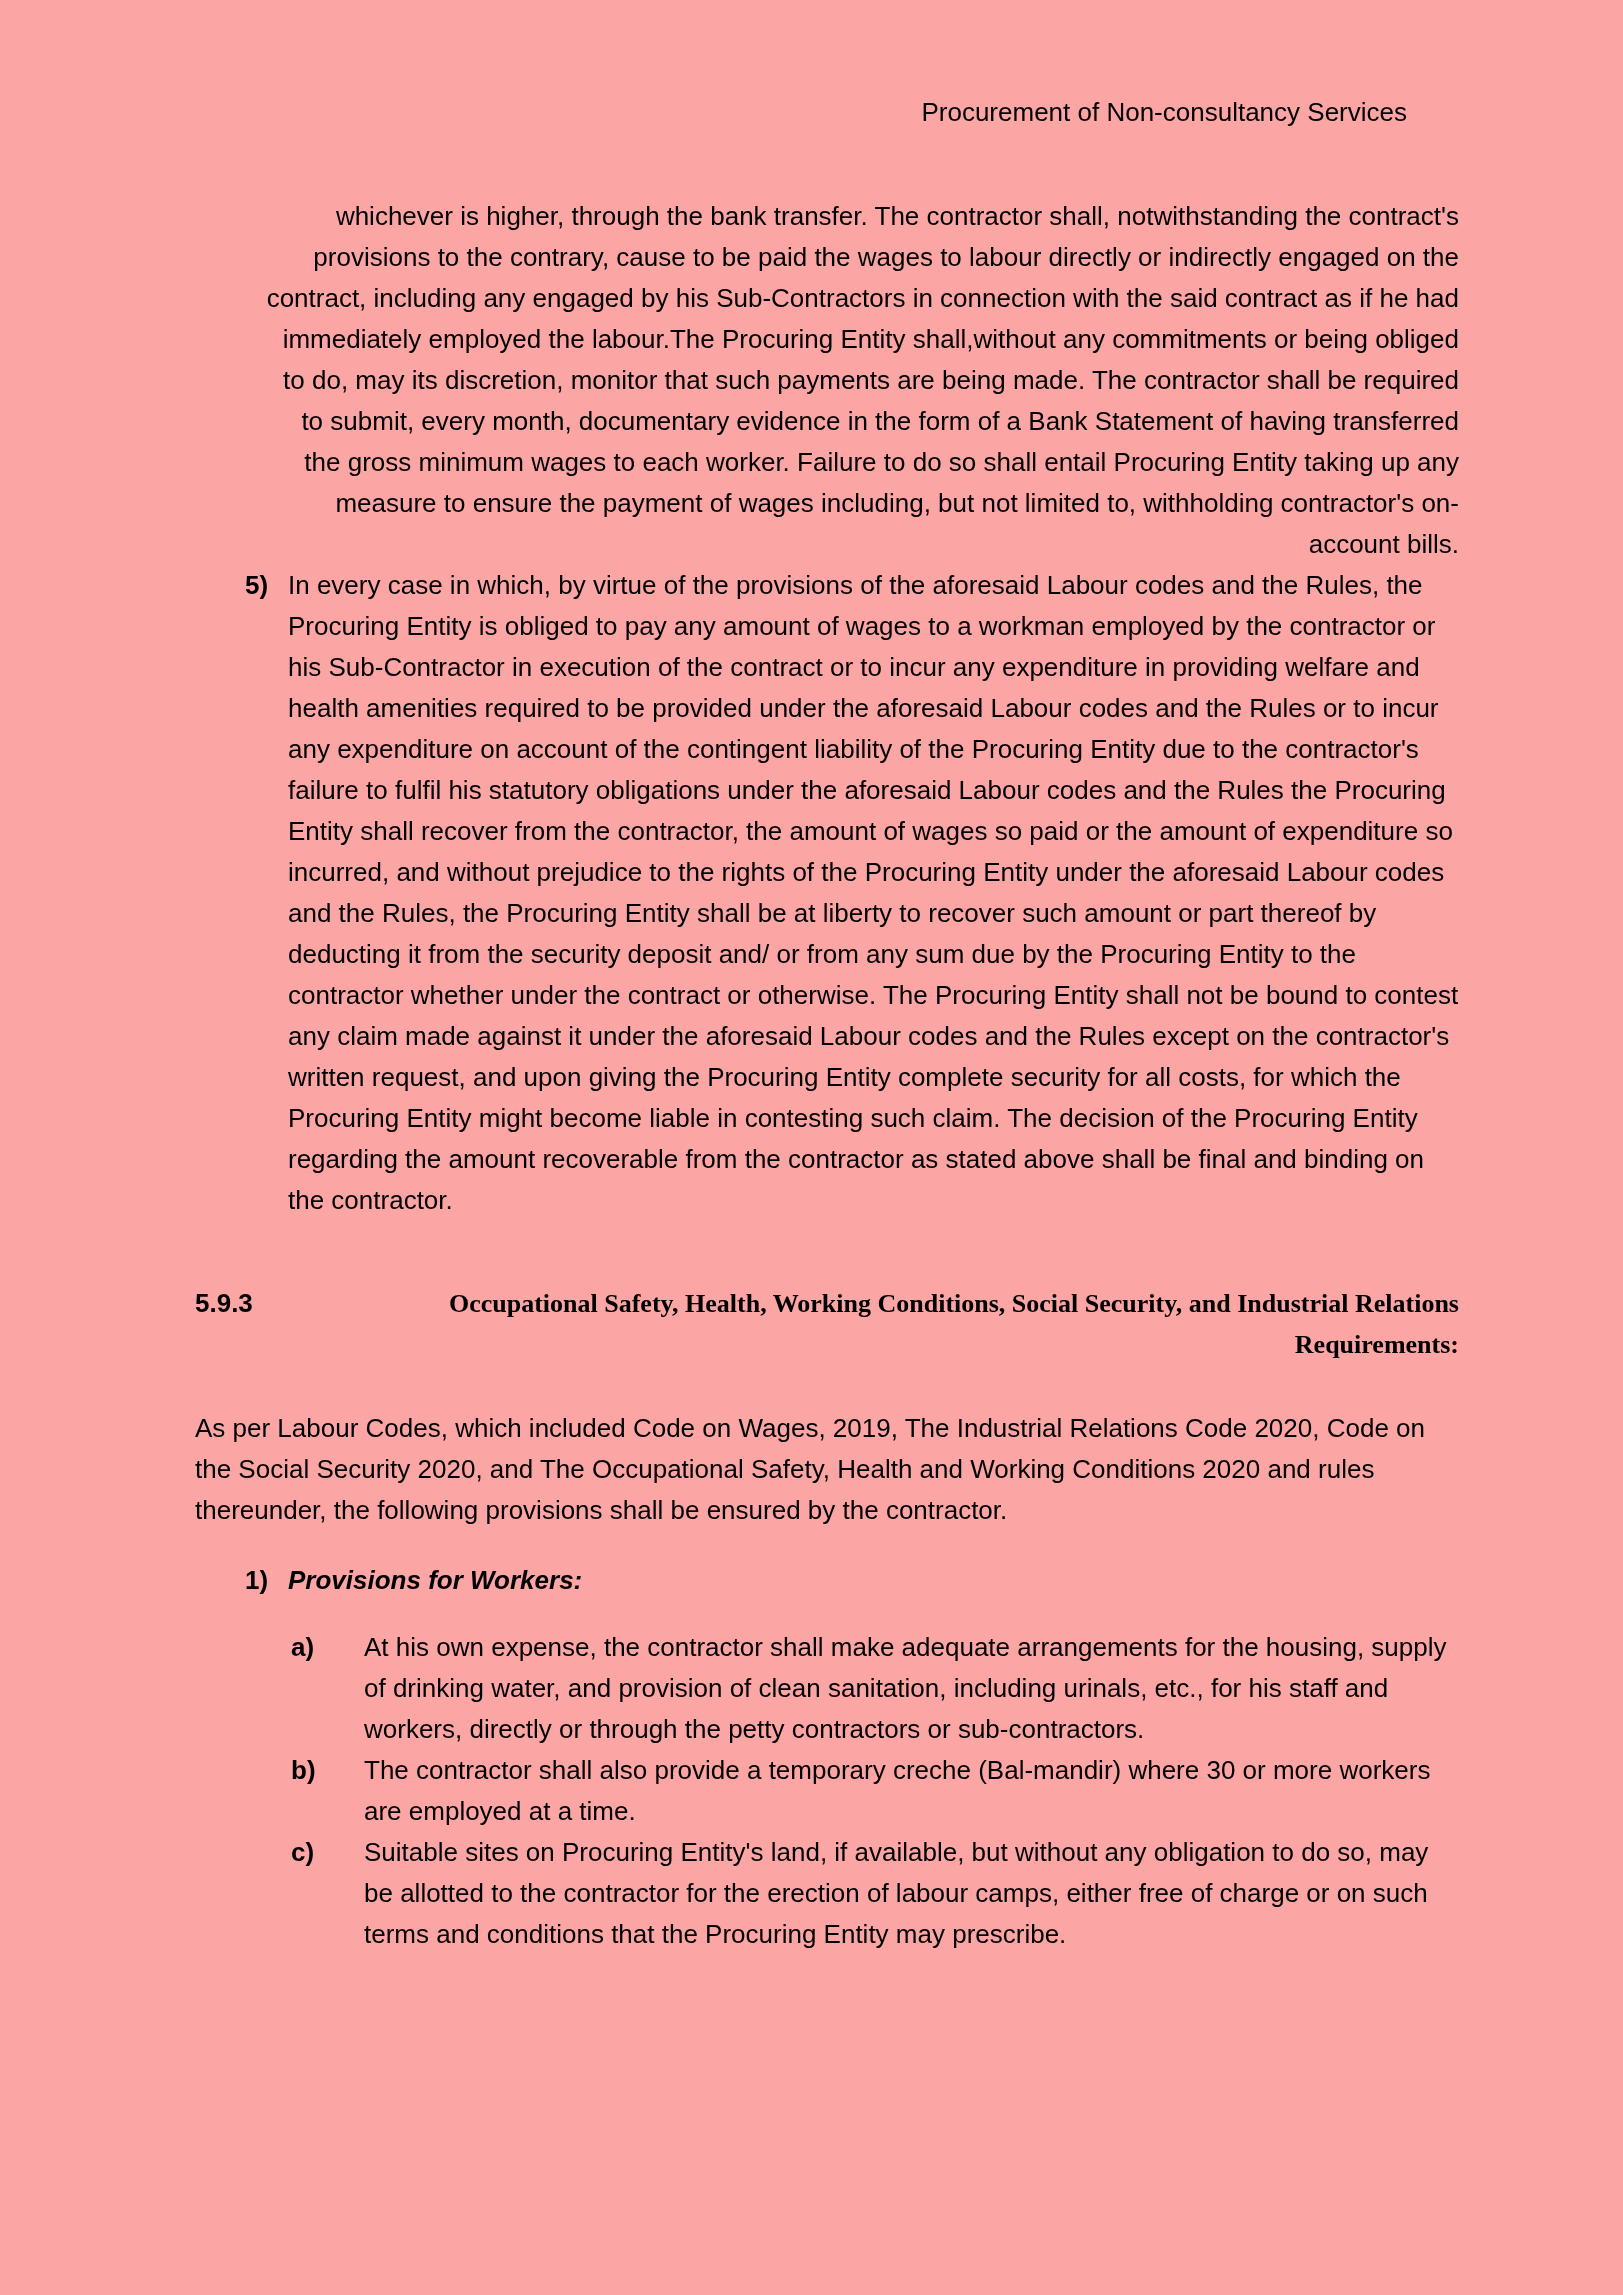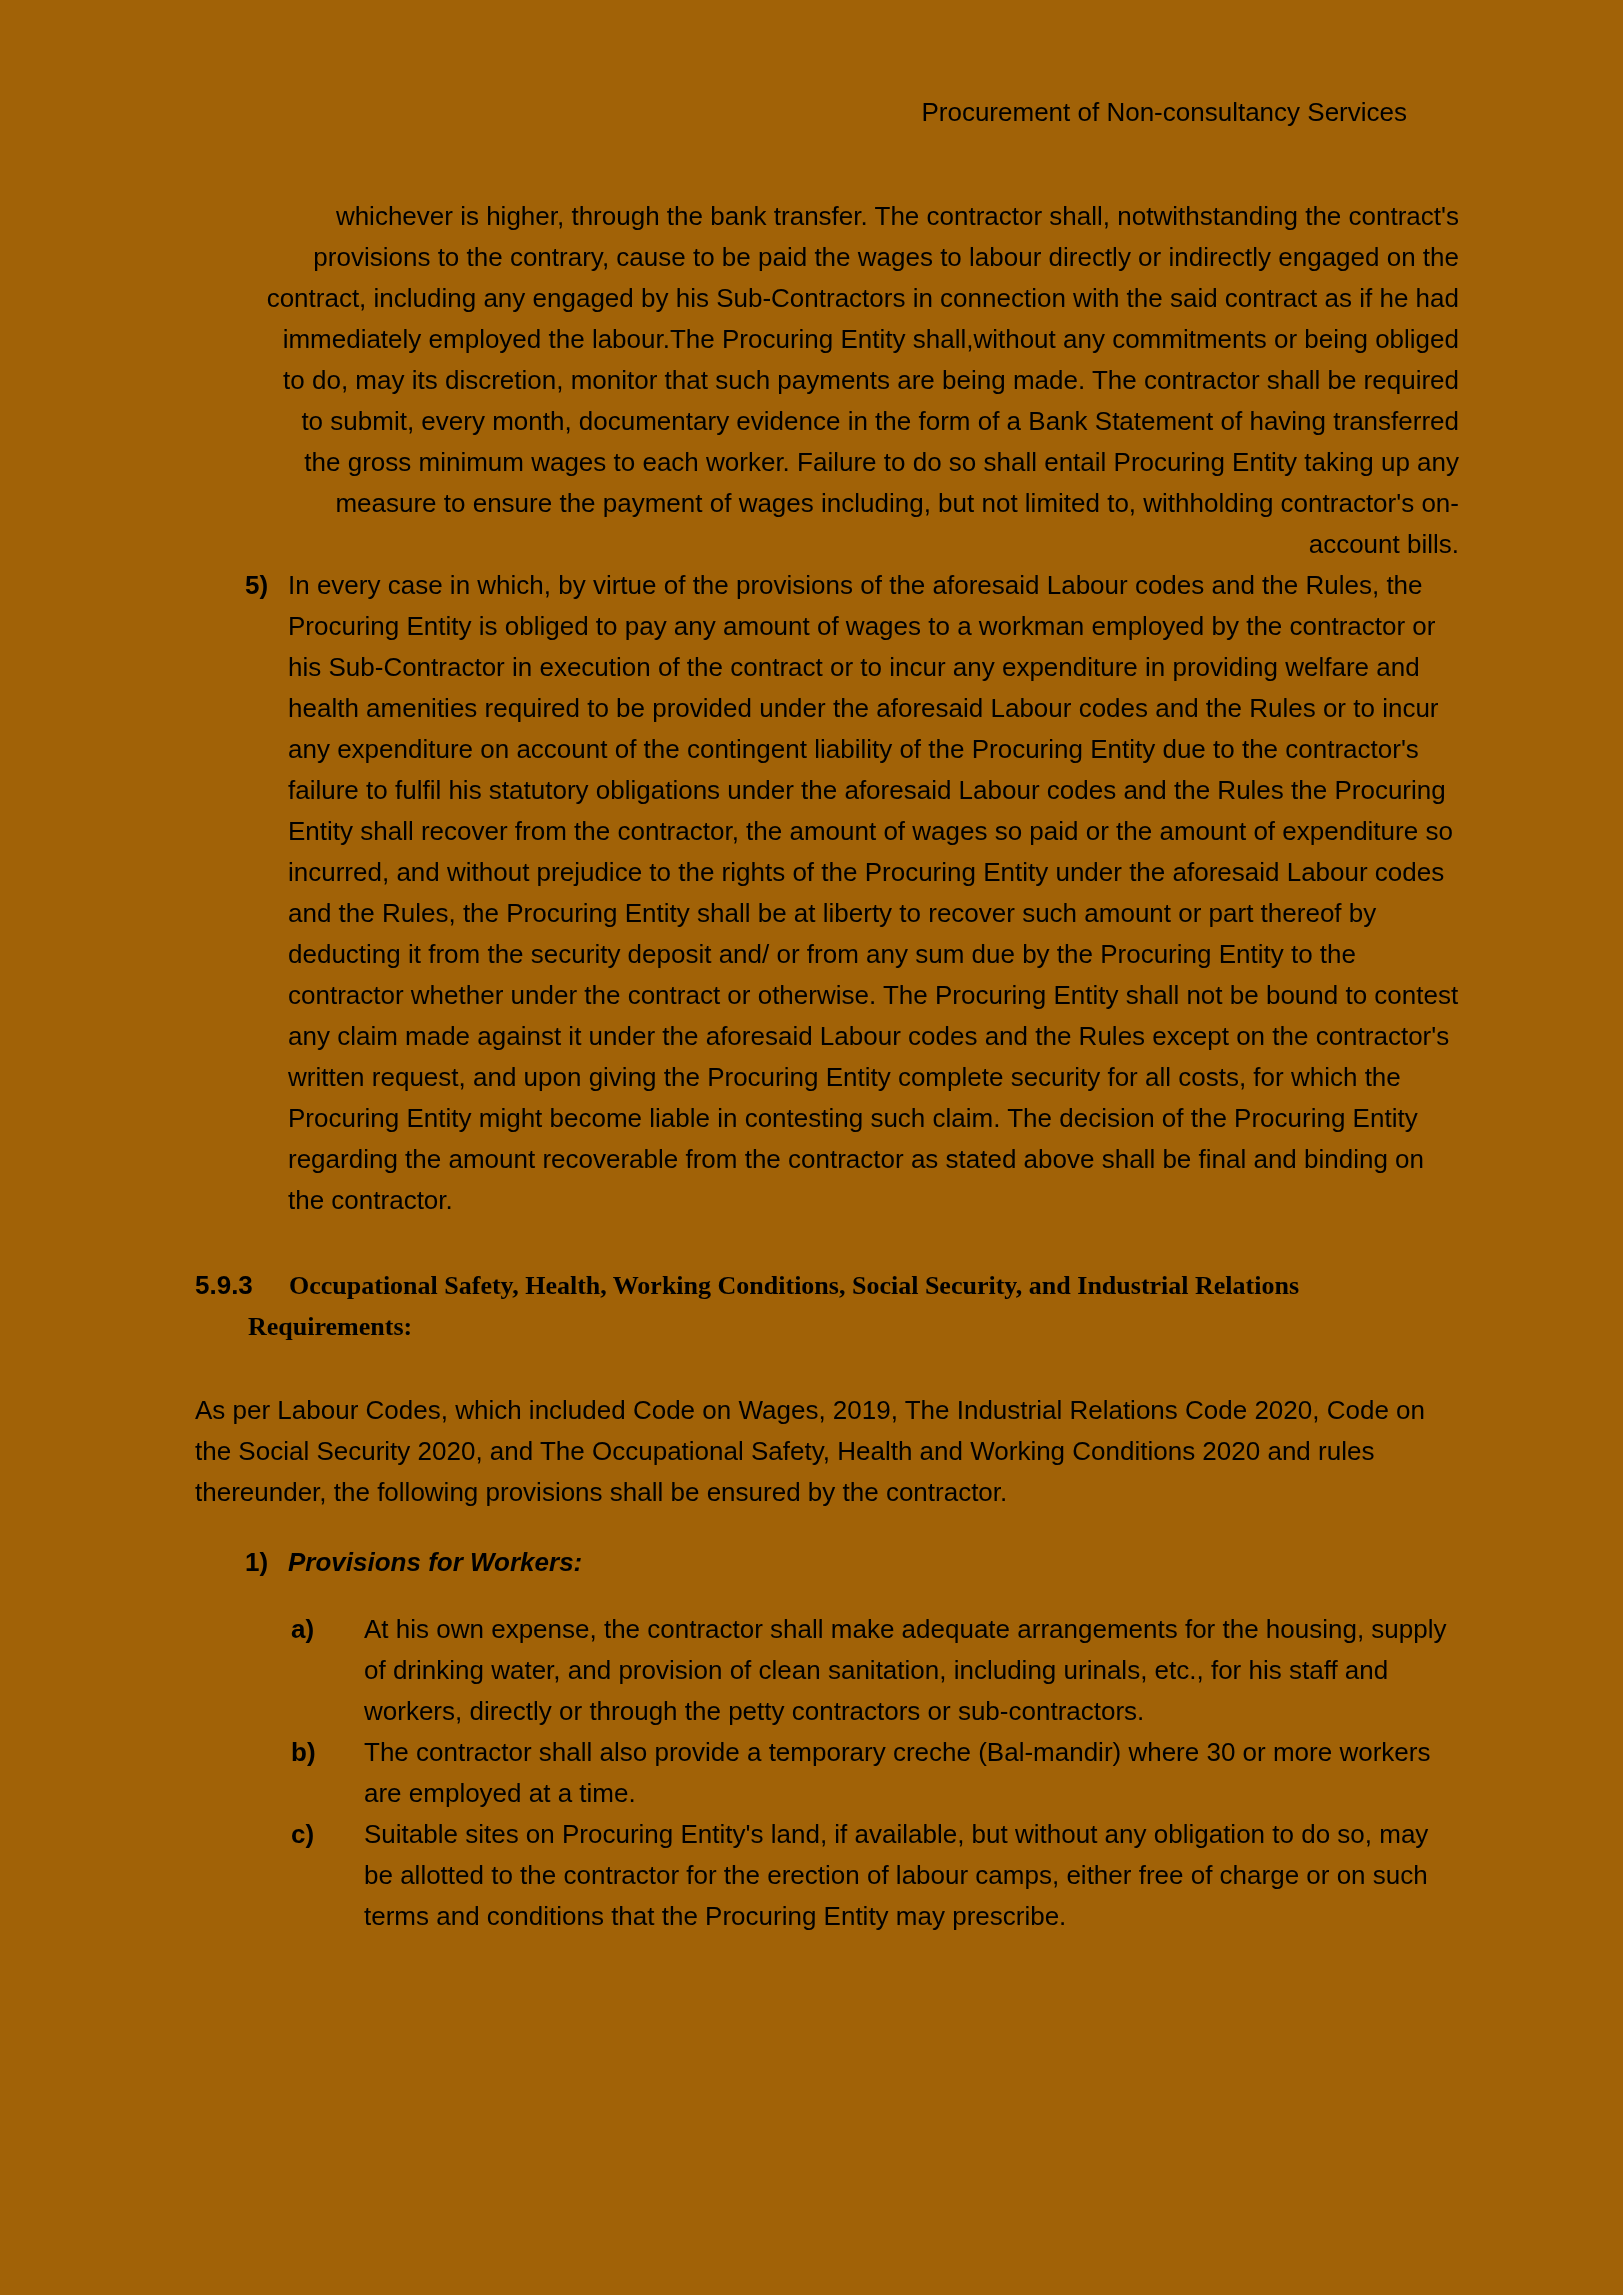--- a/index.html
+++ b/index.html
@@ -1,21 +1,21 @@
 <!DOCTYPE html>
 <html style="font-size:10.5px"><head>
 <meta charset="utf-8">
 <style>
   * { margin: 0; padding: 0; box-sizing: border-box; }
   html, body { background: #ffffff; }
   .page {
     position: relative;
     width: 1623px;
     height: 2295px;
-    background: #a16207;
+    background: #fca5a5;
     color: #000000;
     font-family: "Liberation Sans", sans-serif;
     font-size: 26px;
     line-height: 41px;
     overflow: hidden;
     margin: 0 auto;
   }
   .header {
     position: absolute;
     top: 92px;
@@ -40,22 +40,23 @@
   .num-marker {
     width: 43px;
     flex: 0 0 43px;
     font-weight: 700;
   }
   .num-text {
     flex: 1;
   }
   .section-heading {
     position: relative;
-    margin-top: 44px;
+    margin-top: 62px;
     font-weight: 700;
+    text-align: right;
   }
   .heading-number {
     position: absolute;
     left: 0;
     top: 0;
   }
   .heading-text {
     display: block;
     padding-left: 53px;
     text-indent: 41px;

